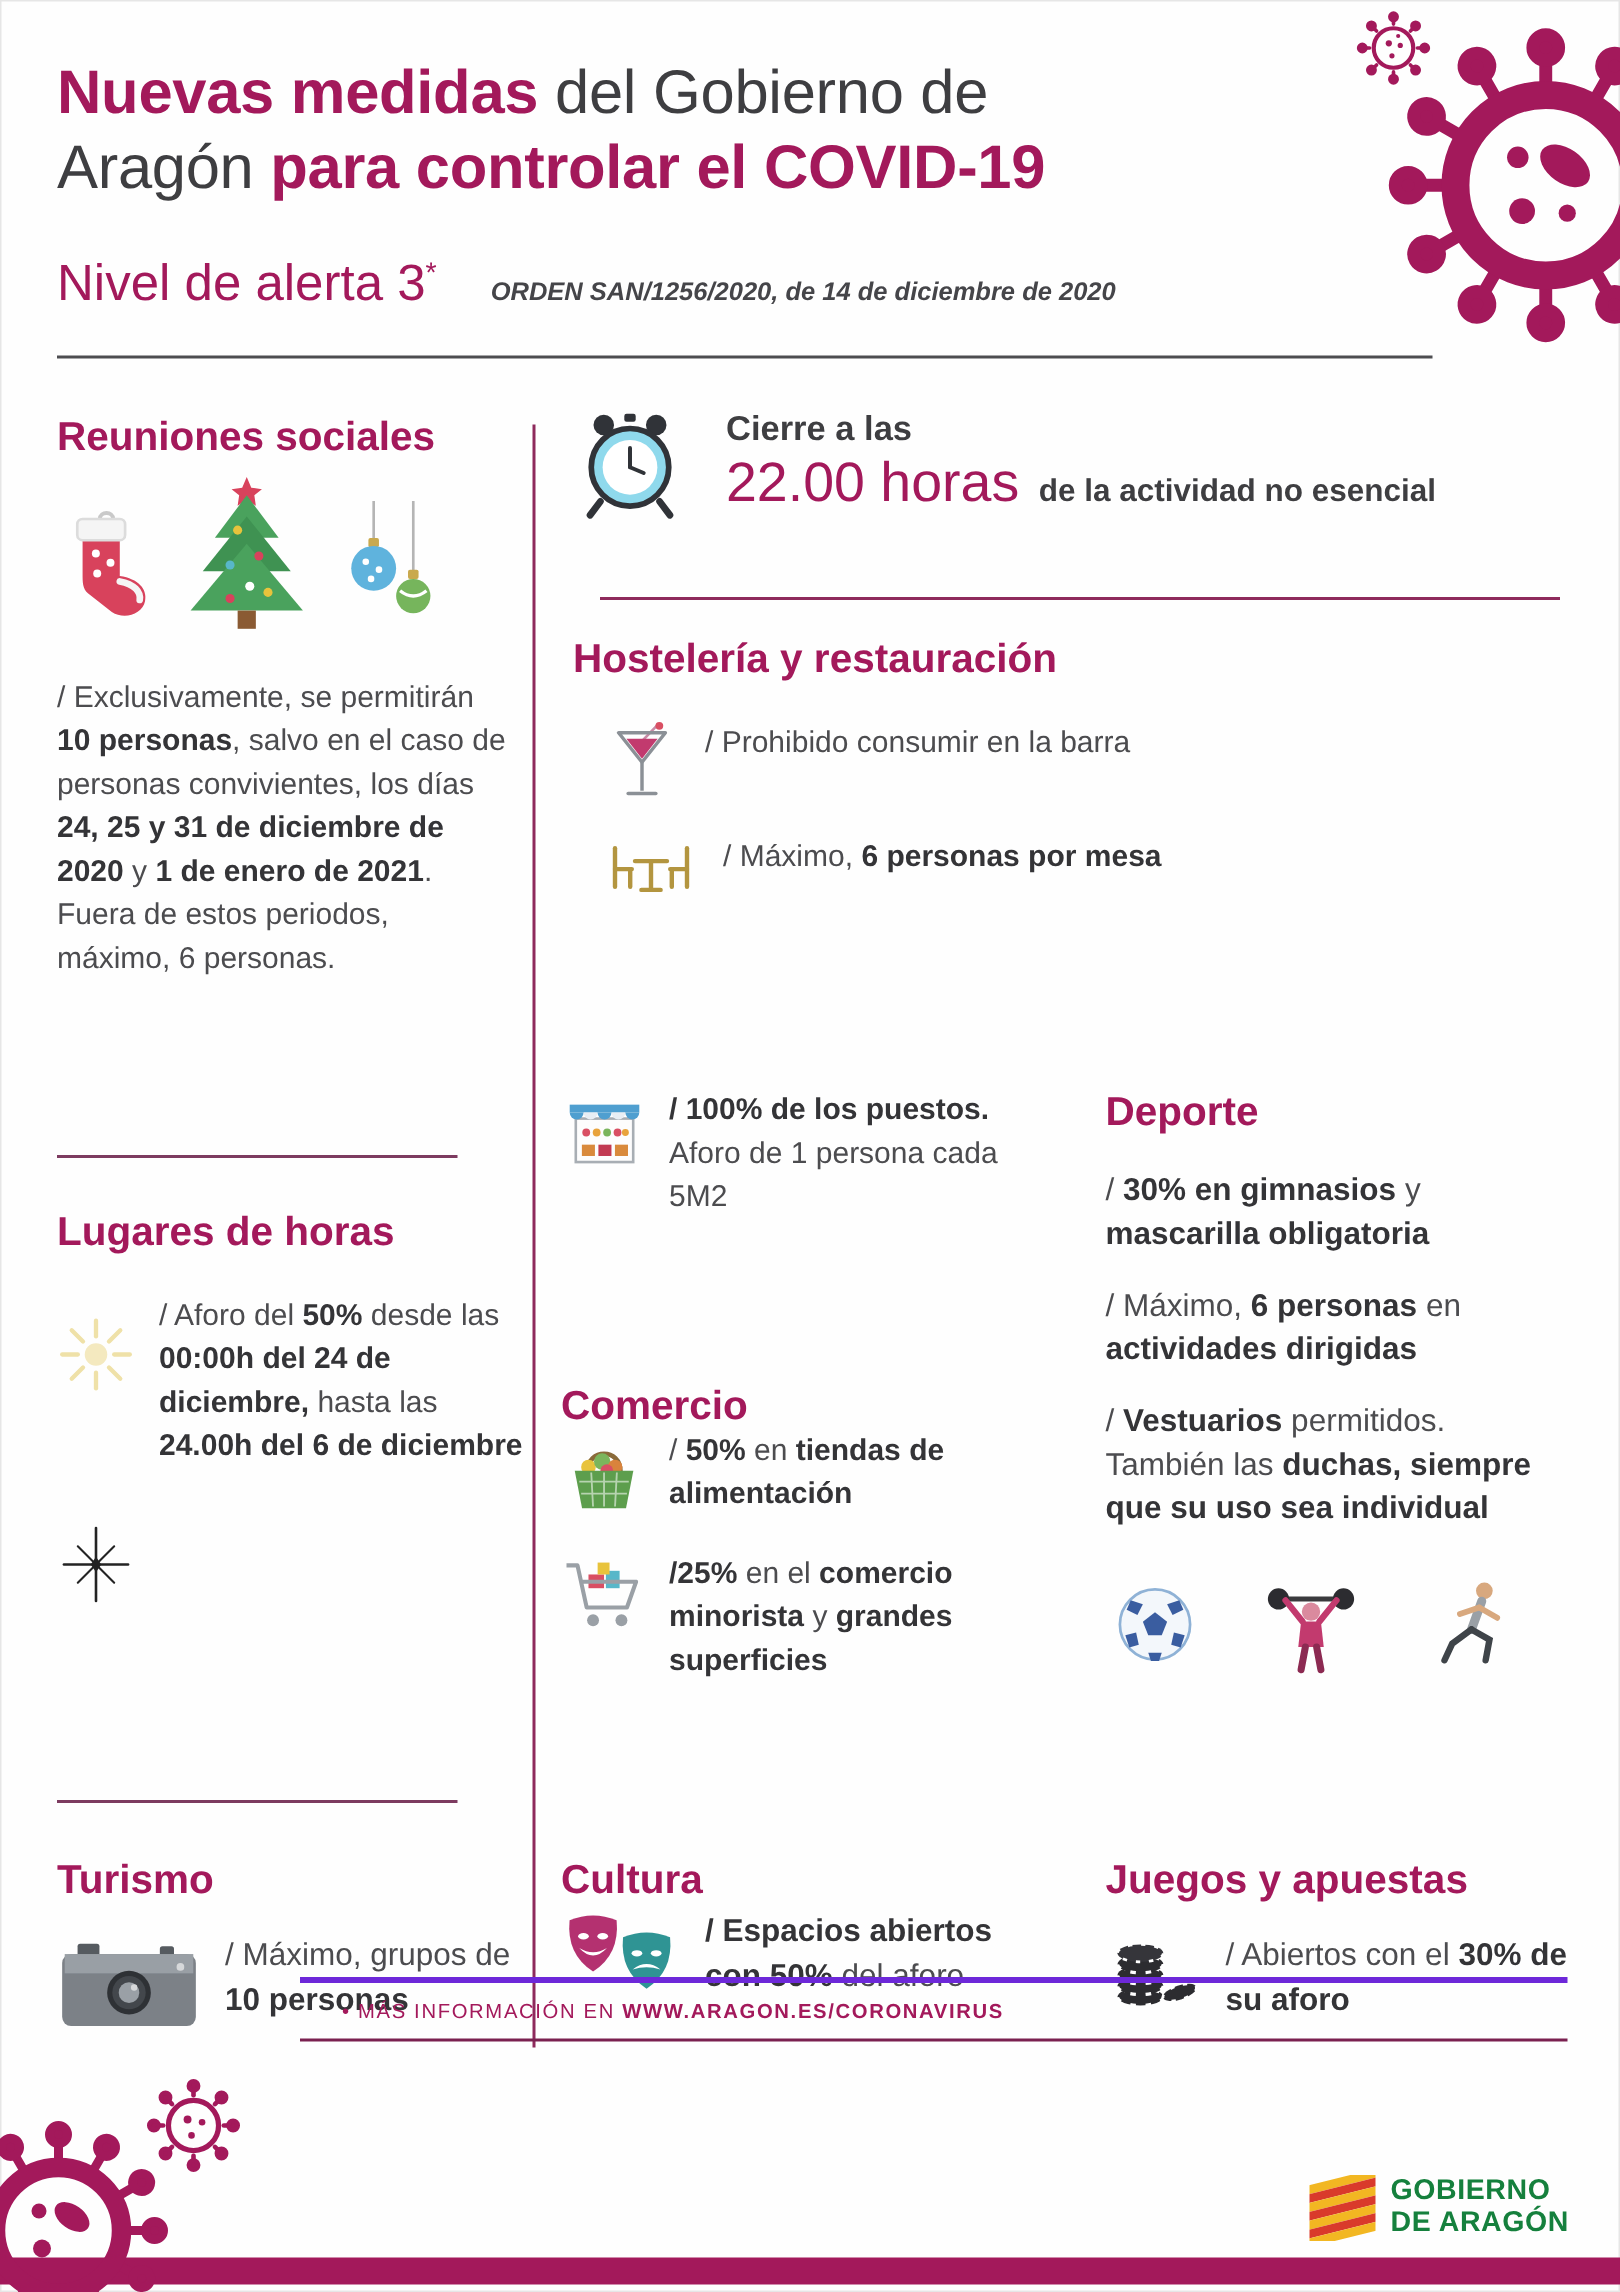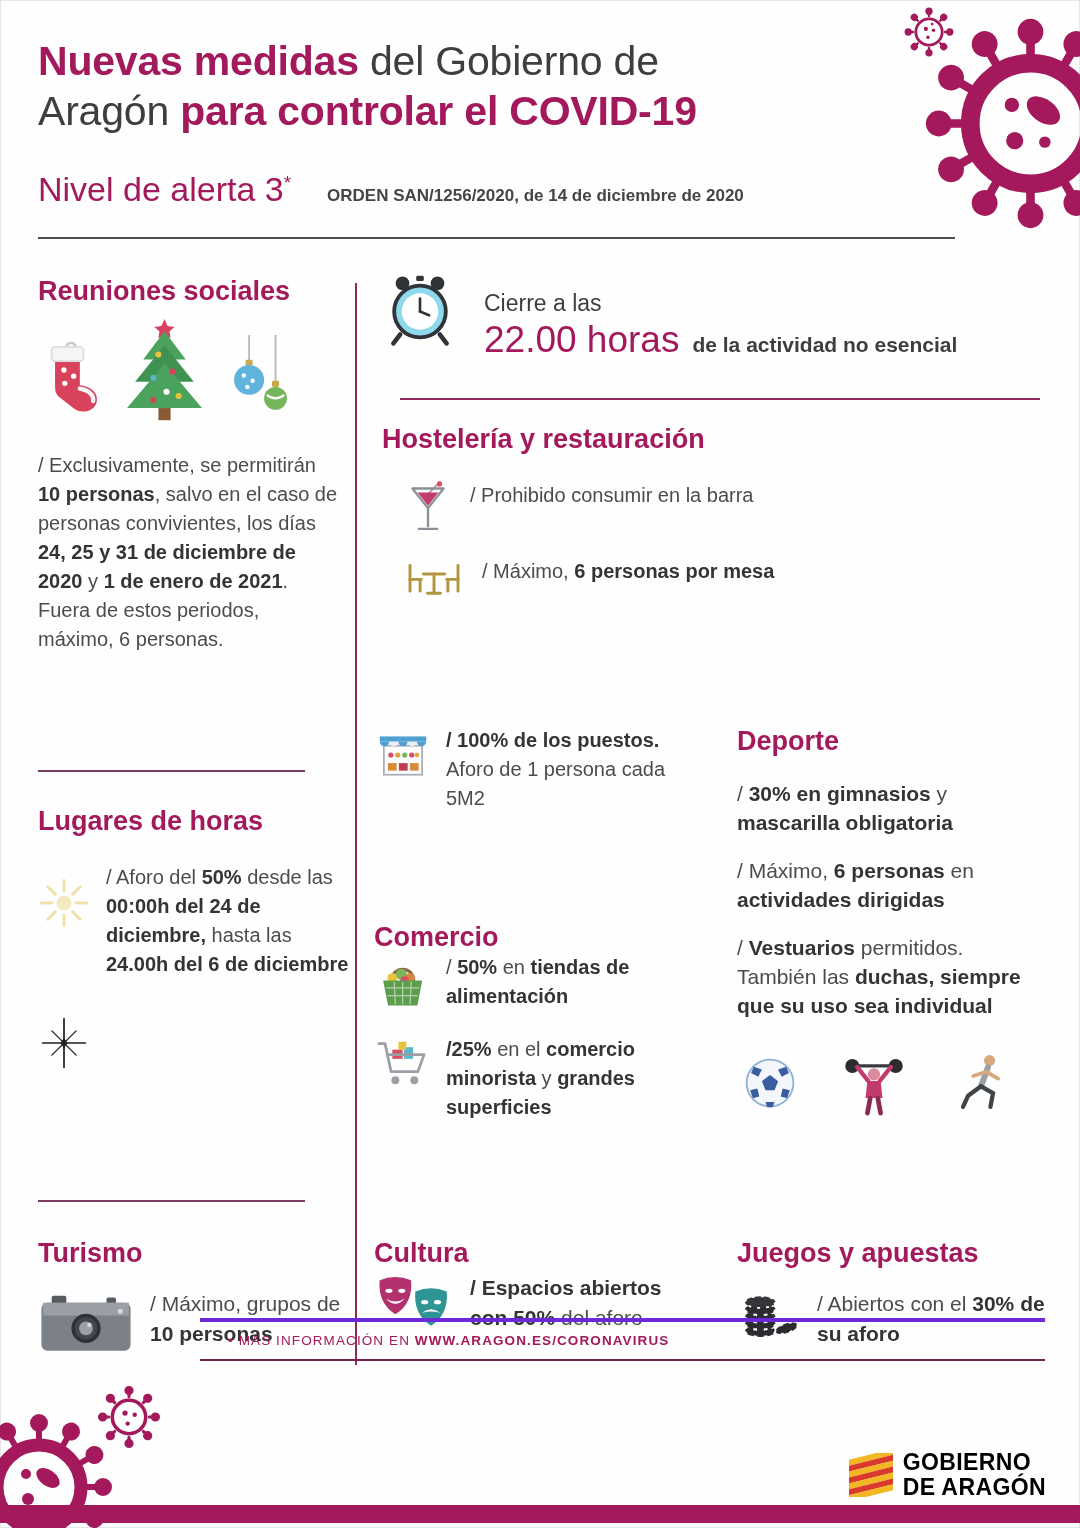--- a/index.html
+++ b/index.html
@@ -13,21 +13,21 @@
   body{font-family:"Liberation Sans",sans-serif}
   .page{position:relative;width:1080px;height:1528px;margin:0 auto;background:#fefefe;overflow:hidden;box-shadow:inset 0 0 0 1px #e6e6e6}
 
   
   .title{position:absolute;left:38px;top:36px;font-size:41px;line-height:1.22;font-weight:400;color:var(--dark);white-space:pre-line;letter-spacing:-.2px}
   .hl{color:var(--mag);font-weight:700}
   .b{color:#343437;font-weight:700}
   .alert-row{position:absolute;left:38px;top:170px;display:flex;align-items:baseline;gap:36px}
   .alert-level{font-size:34px;color:var(--mag);font-weight:400}
   .alert-level sup{font-size:19px}
-  .order-ref{font-size:17px;font-weight:700;color:#454549}
+  .order-ref{font-size:17px;font-style:italic;font-weight:700;color:#454549}
   .header-rule{position:absolute;left:38px;top:237px;width:917px;height:2px;background:#4d4d50}
   .sec-h{font-size:27px;font-weight:700;color:var(--mag)}
   .t{font-size:20px;line-height:1.45;color:var(--gray)}
   .item{display:flex;align-items:flex-start}
   .ic{flex:0 0 auto;display:flex;justify-content:center;align-items:flex-start}
   .ic svg{display:block;width:100%;height:auto}
   .w52{width:52px;margin-right:16px}
   .w58{width:58px;margin-right:14px}
   .w64{width:64px;margin-right:16px}
   .w76{width:76px;margin-right:26px}
@@ -42,21 +42,21 @@
   .xmas-row .xi{display:block}
   .culto{position:absolute;left:38px;top:806px;width:312px}
   .culto .sec-h{margin-bottom:26px}
   .culto .item{margin-bottom:24px}
   .culto .ic{margin-top:14px}
   .turismo{position:absolute;left:38px;top:1238px;width:312px}
   .turismo .sec-h{margin-bottom:20px}
 
   
   .cierre{position:absolute;left:382px;top:272px;width:662px;display:flex;align-items:flex-start}
-  .cierre-l1{font-size:23px;font-weight:400;color:var(--dark);margin-top:18px}
+  .cierre-l1{font-size:23px;font-weight:700;color:var(--dark);margin-top:0}
   .cierre-l2{display:flex;align-items:baseline;margin-top:2px}
   .cierre-time{font-size:37px;font-weight:400;color:var(--mag)}
   .cierre-rest{font-size:21px;font-weight:700;color:var(--dark);margin-left:13px}
   .cierre-hr{position:absolute;left:400px;top:398px;width:640px;height:2px;background:var(--mag-dark)}
 
   
   .hosteleria{position:absolute;left:382px;top:424px;width:662px}
   .hosteleria .sec-h{margin-bottom:26px}
   .hosteleria .item{margin-left:20px;margin-bottom:18px}
   .hosteleria .t{width:575px}
@@ -78,21 +78,21 @@
   .cultura .sec-h{margin-bottom:4px}
   .juegos{position:absolute;left:737px;top:1238px;width:308px}
   .juegos .sec-h{margin-bottom:20px}
   .cultura .t,.juegos .t,.turismo .t{font-size:21px;line-height:1.42}
 
   
   .footer-info{position:absolute;left:200px;top:1318px;width:845px;border-top:4px solid #6d28d9;border-bottom:2px solid #7a2150;padding:11px 0 11px 28px;color:var(--mag);font-size:13.5px;letter-spacing:1.1px}
   .footer-info .fb{font-weight:700}
   .logo{position:absolute;right:34px;top:1450px;display:flex;align-items:center;gap:10px}
   .logo-flag{width:44px;height:44px}
-  .logo-text{font-size:23px;font-weight:700;color:#000000;line-height:1.1;letter-spacing:.4px}
+  .logo-text{font-size:19px;font-weight:700;color:#15803d;line-height:1.1;letter-spacing:.4px}
   .bottom-bar{position:absolute;left:0;right:0;bottom:5px;height:18px;background:var(--mag);z-index:2}
 
   
   .virus{position:absolute;z-index:5}
   .virus-tr-big{width:215px;height:215px;right:-58px;top:16px}
   .virus-tr-sm{width:52px;height:52px;left:903px;top:6px}
   .virus-bl-big{width:150px;height:150px;left:-36px;bottom:-34px}
   .virus-bl-sm{width:66px;height:66px;left:96px;top:1384px}
 </style>
 </head>

